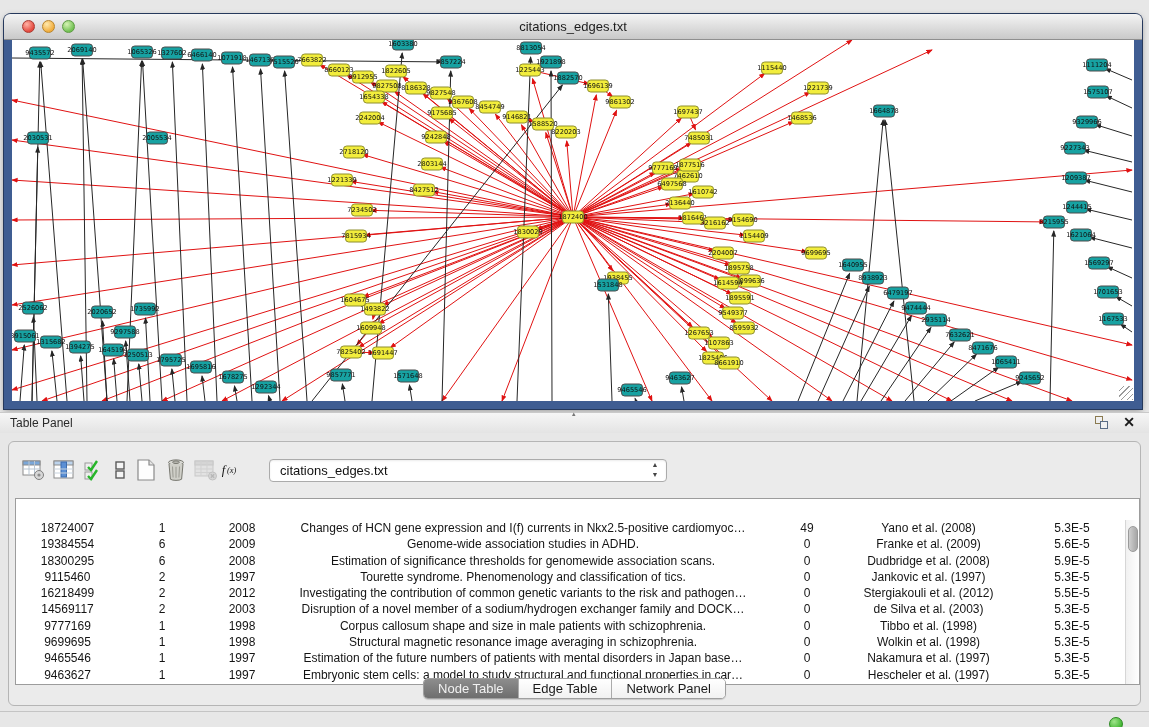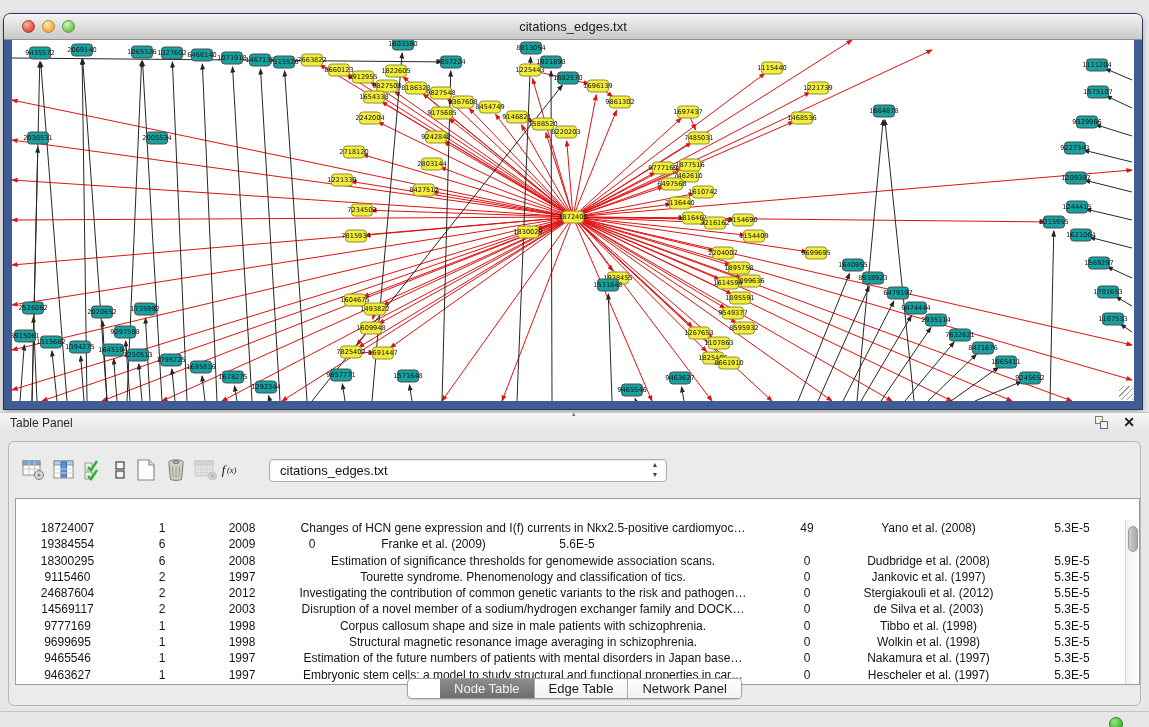--- a/index.html
+++ b/index.html
@@ -67,21 +67,21 @@
     white-space:nowrap; overflow:hidden; padding-left:7px; }
   #vscroll { position:absolute; right:0; top:21px; width:14px; bottom:0;
     background:linear-gradient(90deg,#f1f1f1,#ffffff); border-left:1px solid #d6d6d6; }
   #vthumb { position:absolute; left:1.5px; top:6px; width:10px; height:26px; border-radius:6px;
     background:linear-gradient(90deg,#cfcfcf,#a6a6a6); border:1px solid #9a9a9a; }
 
   
   #tabsrow { position:absolute; left:0; right:0; bottom:3px; height:24px;
     display:flex; justify-content:center; }
   #segctl { display:flex; height:21px; border:1px solid #9f9f9f; border-radius:5px;
-    overflow:hidden; background:#fff; box-shadow:0 1px 1px rgba(0,0,0,.15);padding-left:32px; }
+    overflow:hidden; background:#fff; box-shadow:0 1px 1px rgba(0,0,0,.15); }
   .seg { height:100%; font-size:13px; line-height:20px; text-align:center; padding:0 14px;
     background:linear-gradient(#ffffff,#f1f1f1); color:#1a1a1a; border-right:1px solid #ababab; }
   .seg:last-child { border-right:none; }
   .seg.sel { background:linear-gradient(#8d8d8d,#6e6e6e); color:#f1f1f1; }
 
   
   #statusbar { position:absolute; left:0; bottom:0; width:1149px; height:26px;
     background:#e7e7e7; border-top:1px solid #c4c4c4; }
   #statusbar .mem { position:absolute; right:48px; top:20px; font-size:11px; color:#1f1f1f;font-family:Liberation Mono, monospace; }
   .memdot { position:absolute; right:26px; top:5px; width:14px; height:14px; border-radius:50%;
@@ -818,20 +818,21 @@
               <div class="tcell" style="width: 67px;">2008</div>
               <div class="tcell" style="width: 495px;">Changes of HCN gene expression and I(f) currents in Nkx2.5-positive cardiomyoc…</div>
               <div class="tcell" style="width: 73px;">49</div>
               <div class="tcell" style="width: 170px;">Yano et al. (2008)</div>
               <div class="tcell" style="width: 117px;">5.3E-5</div>
             </div>
             <div class="trow">
               <div class="tcell" style="width: 96px;">19384554</div>
               <div class="tcell" style="width: 93px;">6</div>
               <div class="tcell" style="width: 67px;">2009</div>
+              <div class="tcell" style="width: 495px;">Genome-wide association studies in ADHD.</div>
               <div class="tcell" style="width: 73px;">0</div>
               <div class="tcell" style="width: 170px;">Franke et al. (2009)</div>
               <div class="tcell" style="width: 117px;">5.6E-5</div>
             </div>
             <div class="trow">
               <div class="tcell" style="width: 96px;">18300295</div>
               <div class="tcell" style="width: 93px;">6</div>
               <div class="tcell" style="width: 67px;">2008</div>
               <div class="tcell" style="width: 495px;">Estimation of significance thresholds for genomewide association scans.</div>
               <div class="tcell" style="width: 73px;">0</div>
@@ -841,21 +842,21 @@
             <div class="trow">
               <div class="tcell" style="width: 96px;">9115460</div>
               <div class="tcell" style="width: 93px;">2</div>
               <div class="tcell" style="width: 67px;">1997</div>
               <div class="tcell" style="width: 495px;">Tourette syndrome. Phenomenology and classification of tics.</div>
               <div class="tcell" style="width: 73px;">0</div>
               <div class="tcell" style="width: 170px;">Jankovic et al. (1997)</div>
               <div class="tcell" style="width: 117px;">5.3E-5</div>
             </div>
             <div class="trow">
-              <div class="tcell" style="width: 96px;">24687604</div>
+              <div class="tcell" style="width: 96px;">16218499</div>
               <div class="tcell" style="width: 93px;">2</div>
               <div class="tcell" style="width: 67px;">2012</div>
               <div class="tcell" style="width: 495px;">Investigating the contribution of common genetic variants to the risk and pathogen…</div>
               <div class="tcell" style="width: 73px;">0</div>
               <div class="tcell" style="width: 170px;">Stergiakouli et al. (2012)</div>
               <div class="tcell" style="width: 117px;">5.5E-5</div>
             </div>
             <div class="trow">
               <div class="tcell" style="width: 96px;">14569117</div>
               <div class="tcell" style="width: 93px;">2</div>

